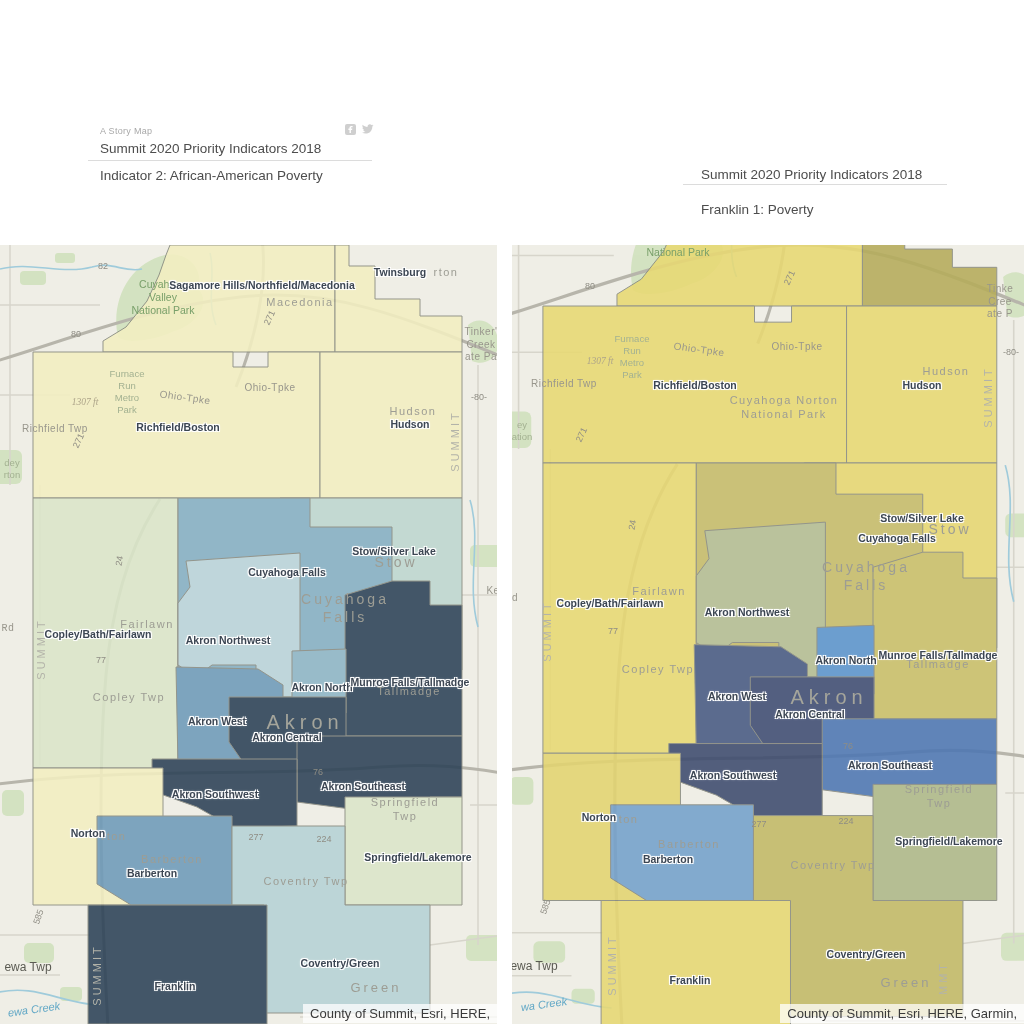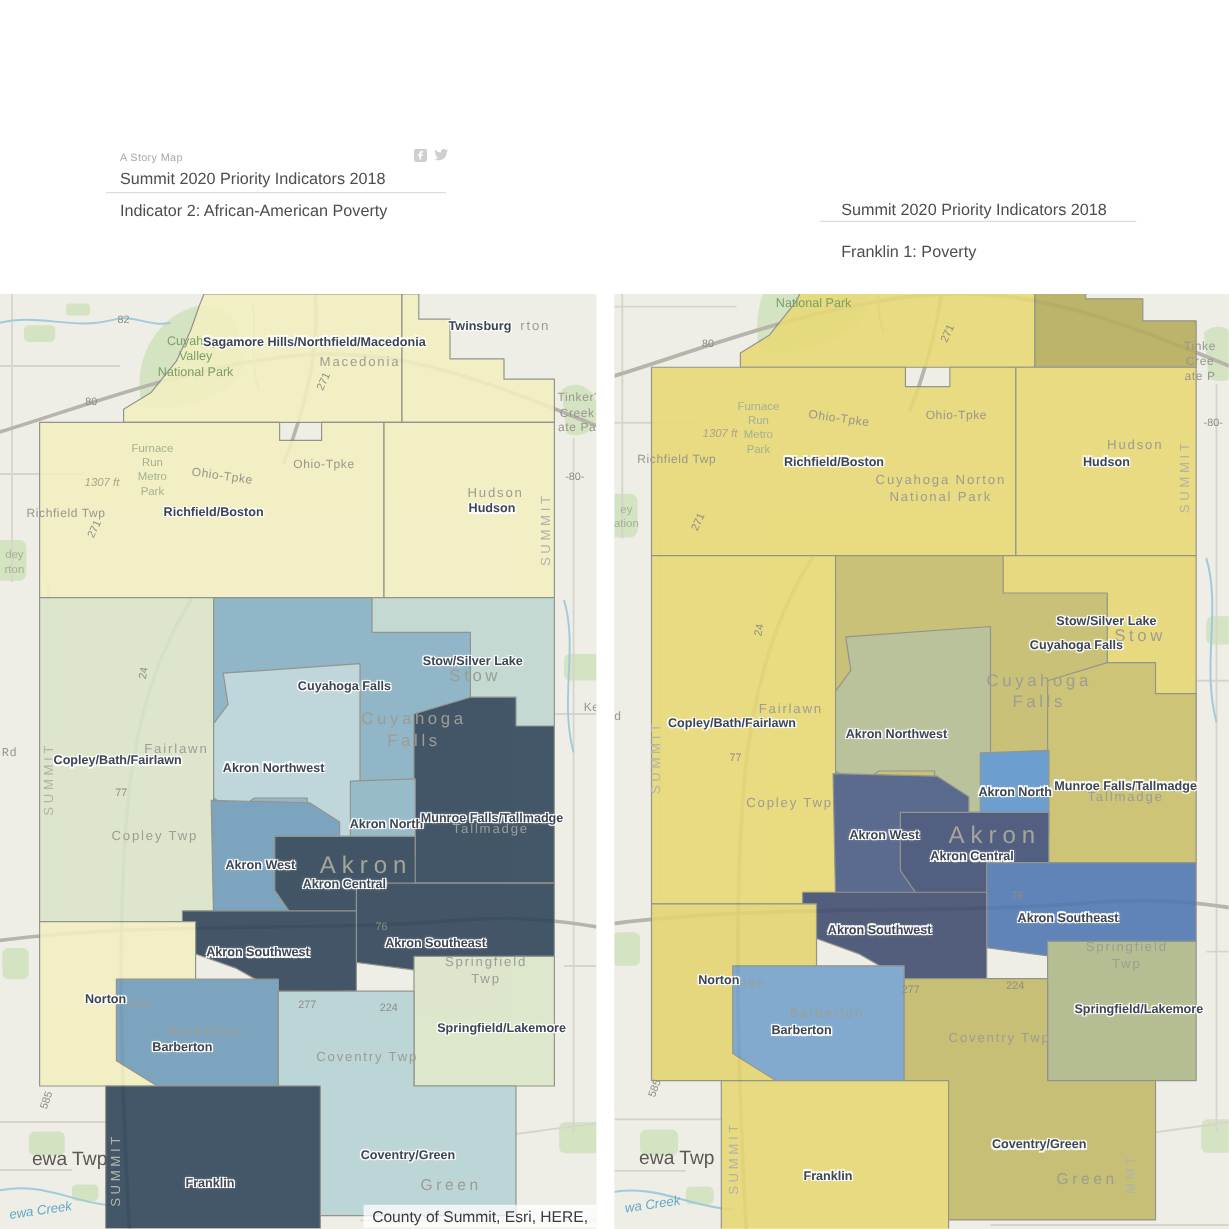--- a/index.html
+++ b/index.html
@@ -18,25 +18,25 @@
   #map-right{width:512px;}
   .map svg{position:absolute;left:0;top:0;}
   .map-label{position:absolute;transform:translate(-50%,-50%);font-size:10.5px;font-weight:bold;
     color:#3c4653;white-space:nowrap;pointer-events:none;z-index:5;
     text-shadow:-1px -1px 0 #fff,1px -1px 0 #fff,-1px 1px 0 #fff,1px 1px 0 #fff,0 0 3px #fff;}
   .tl{position:absolute;white-space:pre-line;text-align:center;pointer-events:none;z-index:4;line-height:1.25;}
   .tl.g{color:#9d9d94;letter-spacing:1.5px;font-size:11px;}
   .tl.g2{color:#98968c;font-size:10px;letter-spacing:.5px;}
   .tl.grn{color:#79a06a;font-size:10.5px;}
   .tl.grn2{color:#a3b191;font-size:9.5px;}
-  .tl.tan{color:#ada489;font-size:9.5px;font-style:italic;}
+  .tl.tan{color:#ada489;font-size:9.5px;font-style:italic;font-family:Liberation Serif, serif;}
   .tl.rd{color:#8f8d84;font-size:9px;}
   .tl.big{color:#a5a59b;font-size:20px;letter-spacing:5px;}
   .tl.v{color:#b3b3a9;font-size:11px;letter-spacing:3px;}
-  .tl.dk{color:#5a5a52;font-size:16px;margin-left:30px;}
+  .tl.dk{color:#5a5a52;font-size:12px;}
   .tl.bl{color:#62a8c6;font-size:11px;font-style:italic;}
   .attribution{position:absolute;right:0;bottom:1px;background:rgba(255,255,255,.74);
     color:#3a3a3a;font-size:13px;padding:2px 7px;z-index:6;white-space:nowrap;}
 </style>
 </head>
 <body>
 
 <div class="panel" id="panel-left">
   <div class="kicker" style="left:100px;top:126px">A Story Map</div>
   <div class="social" style="left:345px;top:124px">
@@ -300,13 +300,14 @@
       <div class="tl g" style="left: 427px; top: 552px; transform: translate(-50%, -50%);">Springfield
 Twp</div>
       <div class="tl g" style="left: 321px; top: 621px; transform: translate(-50%, -50%);">Coventry Twp</div>
       <div class="tl g" style="left: 394px; top: 738px; transform: translate(-50%, -50%); font-size: 13px; letter-spacing: 3px;">Green</div>
       <div class="tl v" style="left: 101px; top: 720px; transform: translate(-50%, -50%) rotate(-90deg);">SUMMIT</div>
       <div class="tl rd" style="left: 34px; top: 662px; transform: translate(-50%, -50%) rotate(-70deg);">585</div>
       <div class="tl dk" style="left: 22px; top: 721px; transform: translate(-50%, -50%);">ewa Twp</div>
       <div class="tl bl" style="left: 32px; top: 760px; transform: translate(-50%, -50%) rotate(-8deg);">wa Creek</div>
       <div class="tl v" style="left: 432px; top: 733px; transform: translate(-50%, -50%) rotate(-90deg);">MMT</div>
     </div>
+  <div class="attribution">County of Summit, Esri, HERE, Garmin,</div>
 </div>
 
 </body></html>

